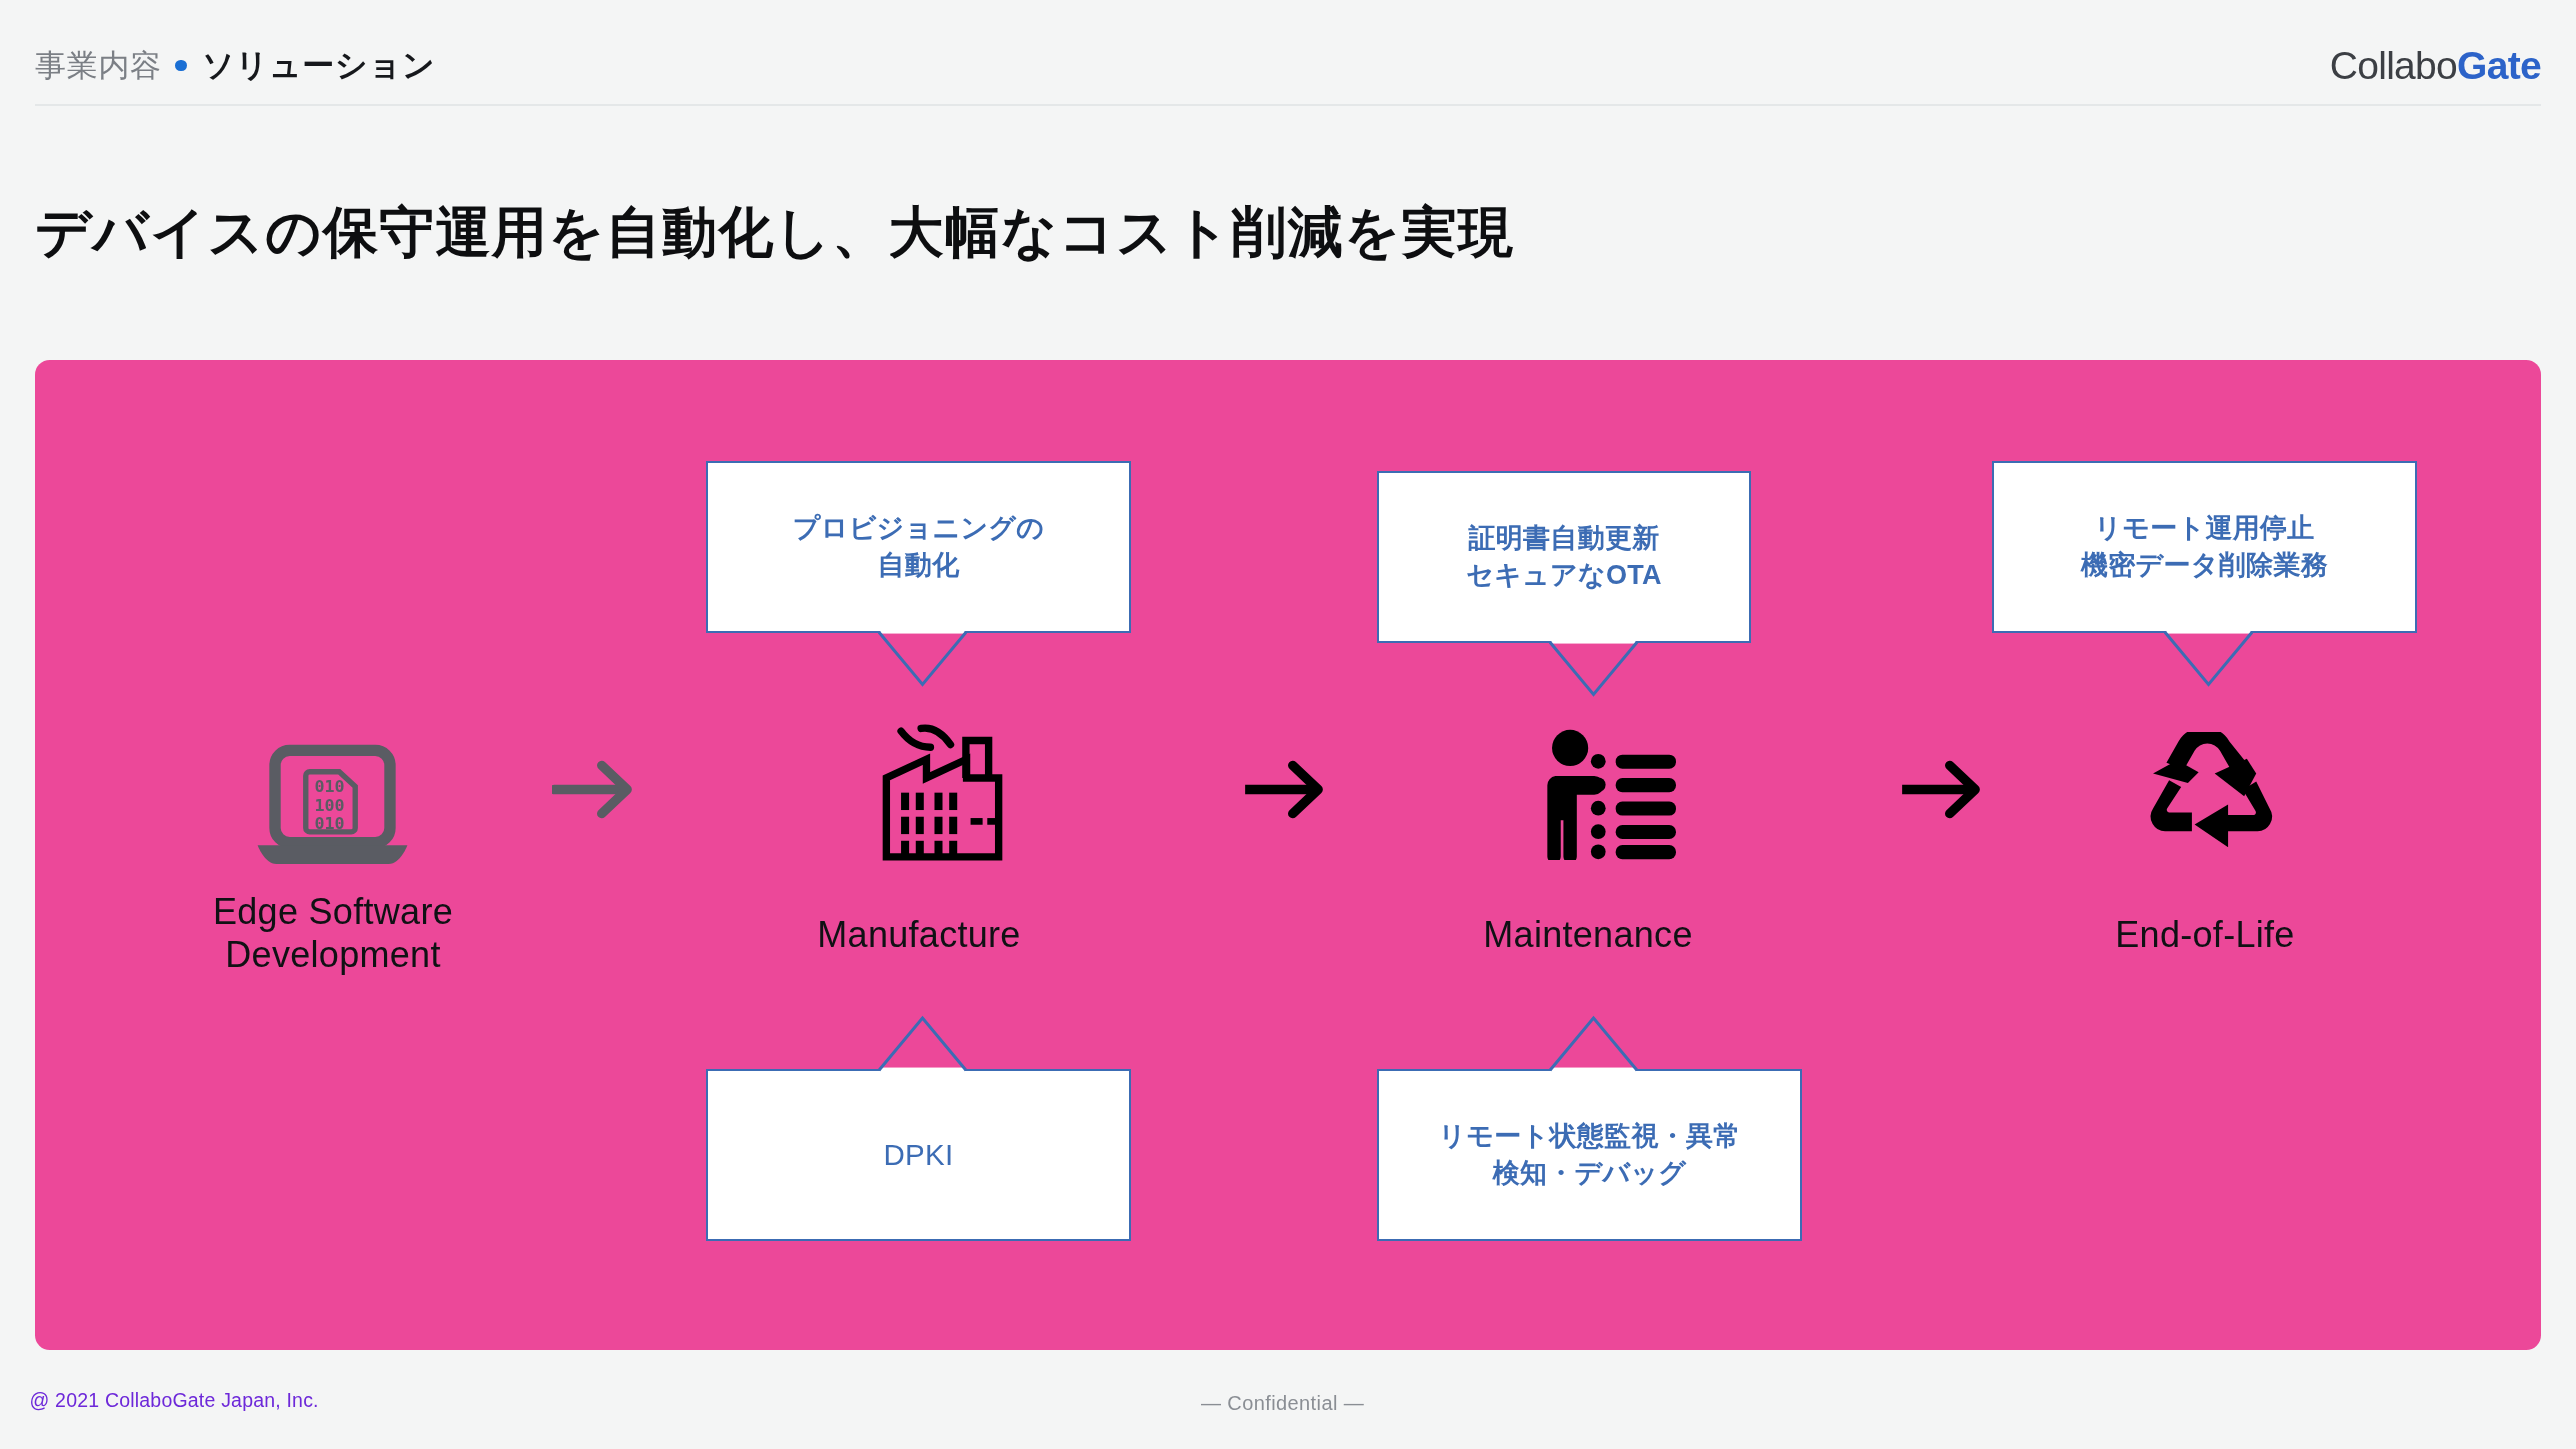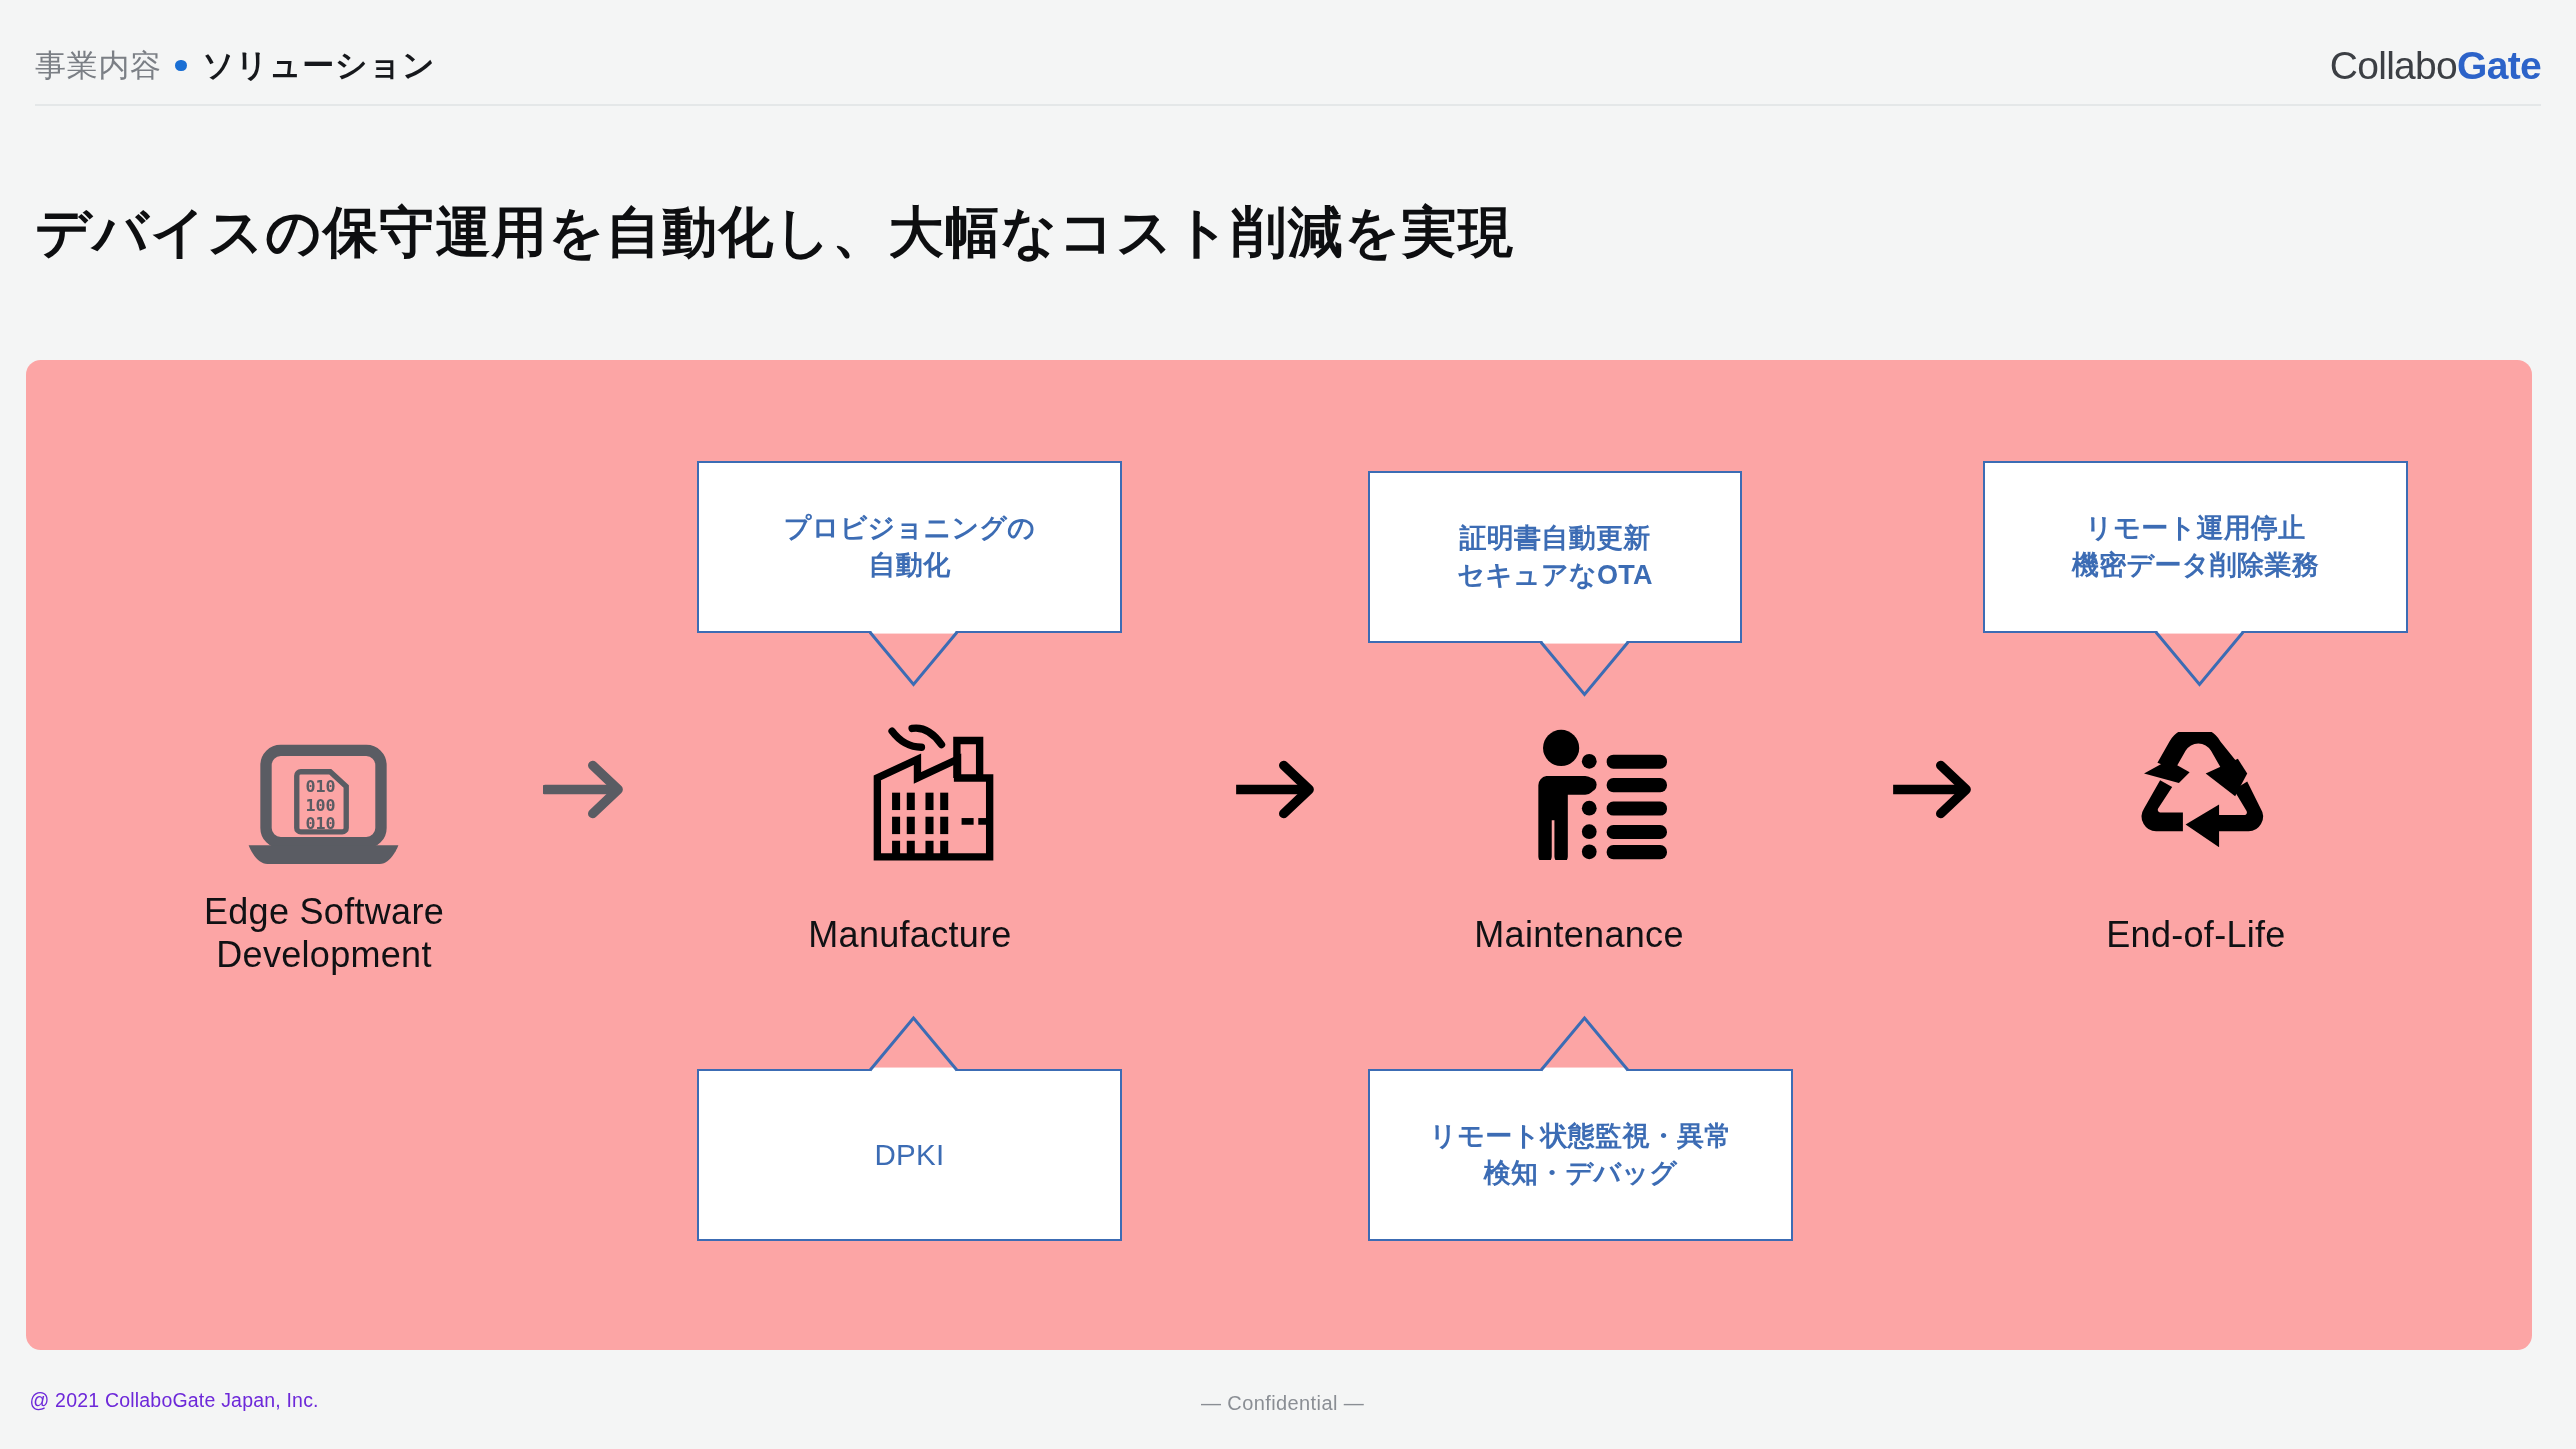--- a/index.html
+++ b/index.html
@@ -38,23 +38,23 @@
 
   
   .title {
     position:absolute; left:35px; top:176px;
     font-size:55px; font-weight:700; color:#0D0E10;
     letter-spacing:1.3px; white-space:nowrap;margin-top:20px;
   }
 
   
   .card {
-    position:absolute; left:26px; top:360px;
+    position:absolute; left:35px; top:360px;
     width:2506px; height:990px;
-    background:#fca5a5; border-radius:14.8px;
+    background:#ec4899; border-radius:14.8px;
   }
 
   
   .flow { position:absolute; inset:0; }
 
   
   .callout {
     position:absolute;
     border:2.7px solid #3C6CB4;
     background:#FFFFFF;

